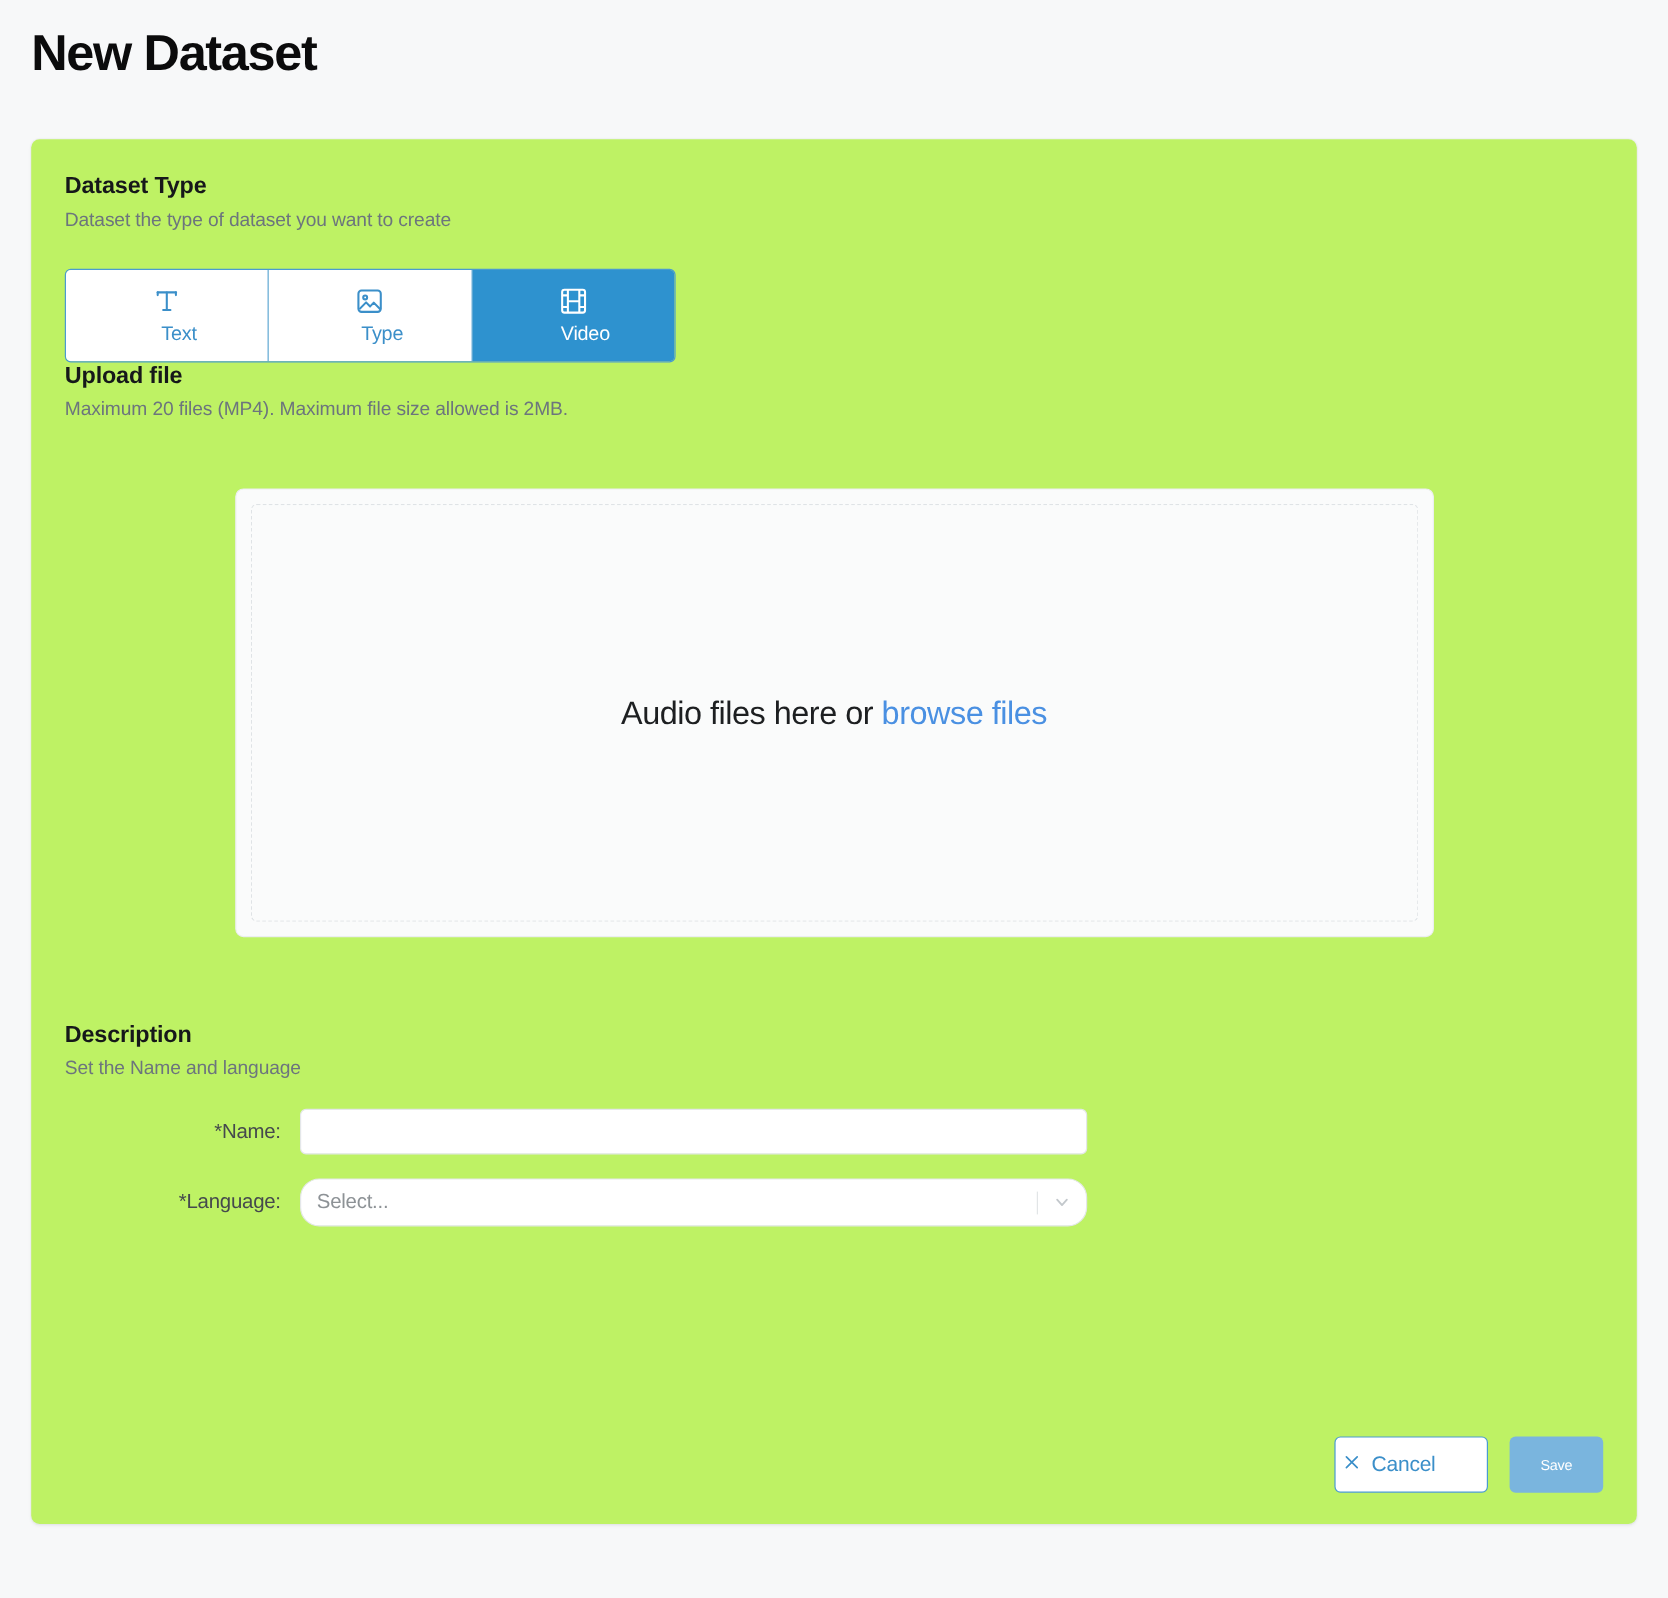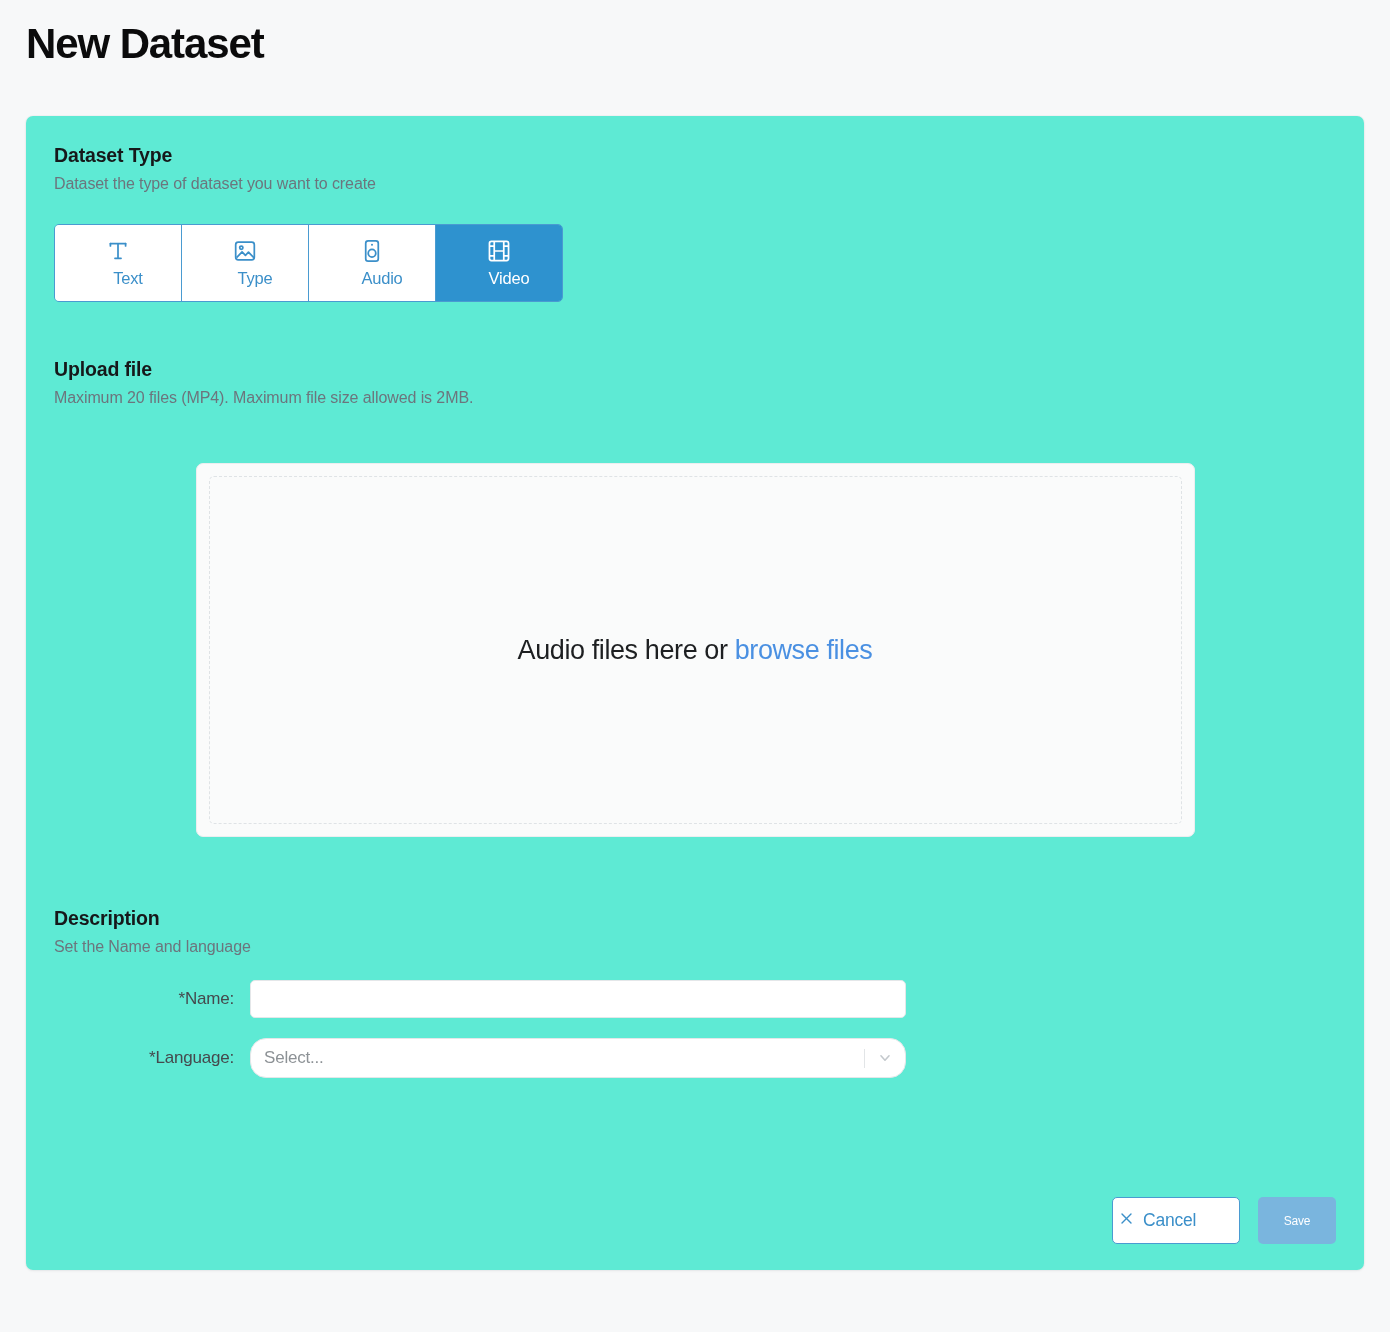--- a/index.html
+++ b/index.html
@@ -27,21 +27,21 @@
     line-height: 1.25;
   }
 
   
   .card {
     position: absolute;
     left: 26px;
     top: 116px;
     width: 1338px;
     height: 1154px;
-    background: #5eead4;
+    background: #bef264;
     border-radius: 7px;
     box-shadow: 0 1px 3px rgba(16,24,40,0.06), 0 0 0 1px rgba(16,24,40,0.025);
   }
   .card-inner {
     position: relative;
     width: 100%;
     height: 100%;
     padding: 28px 28px 0 28px;
   }
 
@@ -90,21 +90,21 @@
     color: #3b8fc9;
     letter-spacing: -0.2px;
     margin-left: 20px;
   }
   .type-btn .t-icon { color: #3b8fc9; display: block; height: 26px; }
   .type-btn.active { background: #2e92cf; }
   .type-btn.active .t-label { color: #ffffff; }
   .type-btn.active .t-icon { color: #ffffff; }
 
   
-  .upload-sec { margin-top: 56px; }
+  .upload-sec { }
 
   .dropzone-outer {
     margin: 56px auto 0 auto;
     width: 999px;
     height: 374px;
     border: 1px solid #eceef0;
     border-radius: 7px;
     background: #fafbfb;
     display: flex;
     align-items: center;
@@ -261,30 +261,20 @@
           <span class="t-icon">
             <svg width="26" height="26" viewBox="0 0 24 24" fill="none" stroke="currentColor" stroke-width="1.6" stroke-linejoin="round">
               <rect x="3.4" y="3.8" width="17.2" height="16.4" rx="2.4"></rect>
               <circle cx="8.6" cy="9.1" r="1.5"></circle>
               <path d="M4.2 18.1l5.1-5.2 3.1 3.1 2.8-2.9 5.2 5.3"></path>
             </svg>
           </span>
           <span class="t-label">Type</span>
         </button>
 
-        <button class="type-btn">
-          <span class="t-icon">
-            <svg width="26" height="26" viewBox="0 0 24 24" fill="none" stroke="currentColor" stroke-width="1.6">
-              <rect x="6.2" y="2.6" width="11.6" height="18.8" rx="2.2"></rect>
-              <circle cx="12" cy="6.3" r="0.95" fill="currentColor" stroke="none"></circle>
-              <circle cx="12" cy="14.1" r="3.5"></circle>
-            </svg>
-          </span>
-          <span class="t-label">Audio</span>
-        </button>
 
         <button class="type-btn active">
           <span class="t-icon">
             <svg width="26" height="26" viewBox="0 0 24 24" fill="none" stroke="currentColor" stroke-width="1.6">
               <rect x="3.2" y="3.2" width="17.6" height="17.6" rx="1.8"></rect>
               <path d="M7.6 3.4v17.2"></path>
               <path d="M16.4 3.4v17.2"></path>
               <path d="M7.7 12h8.6"></path>
               <path d="M3.4 7.5h4.1"></path>
               <path d="M3.4 16.5h4.1"></path>

